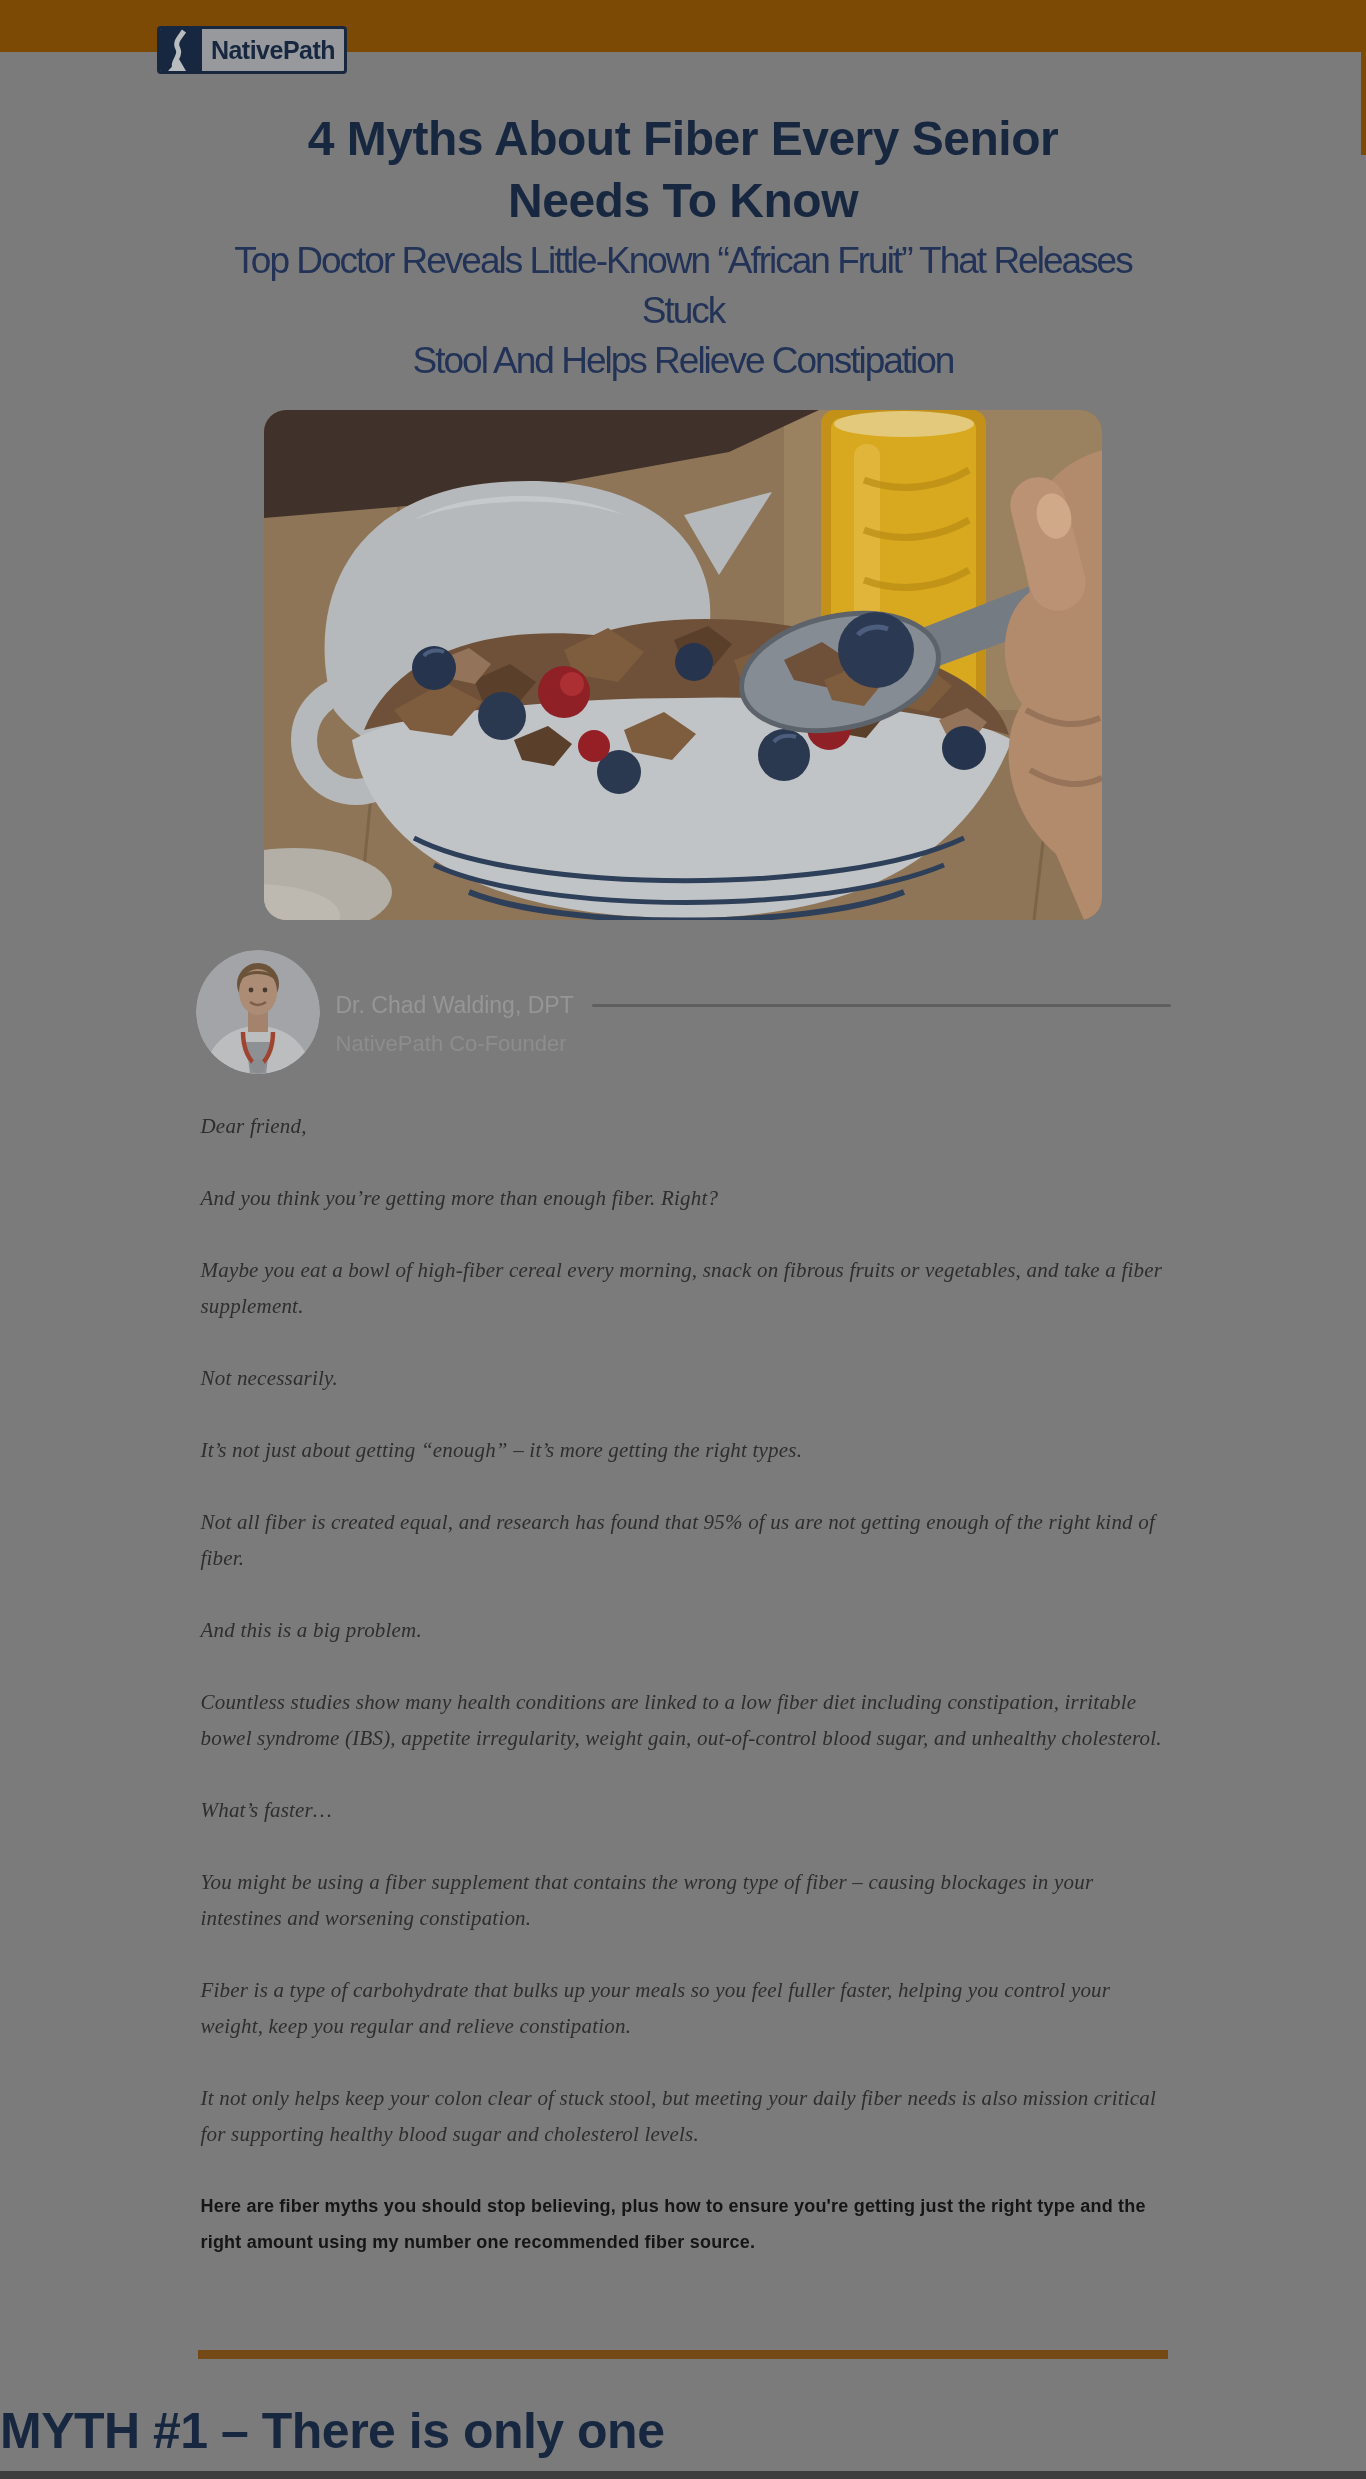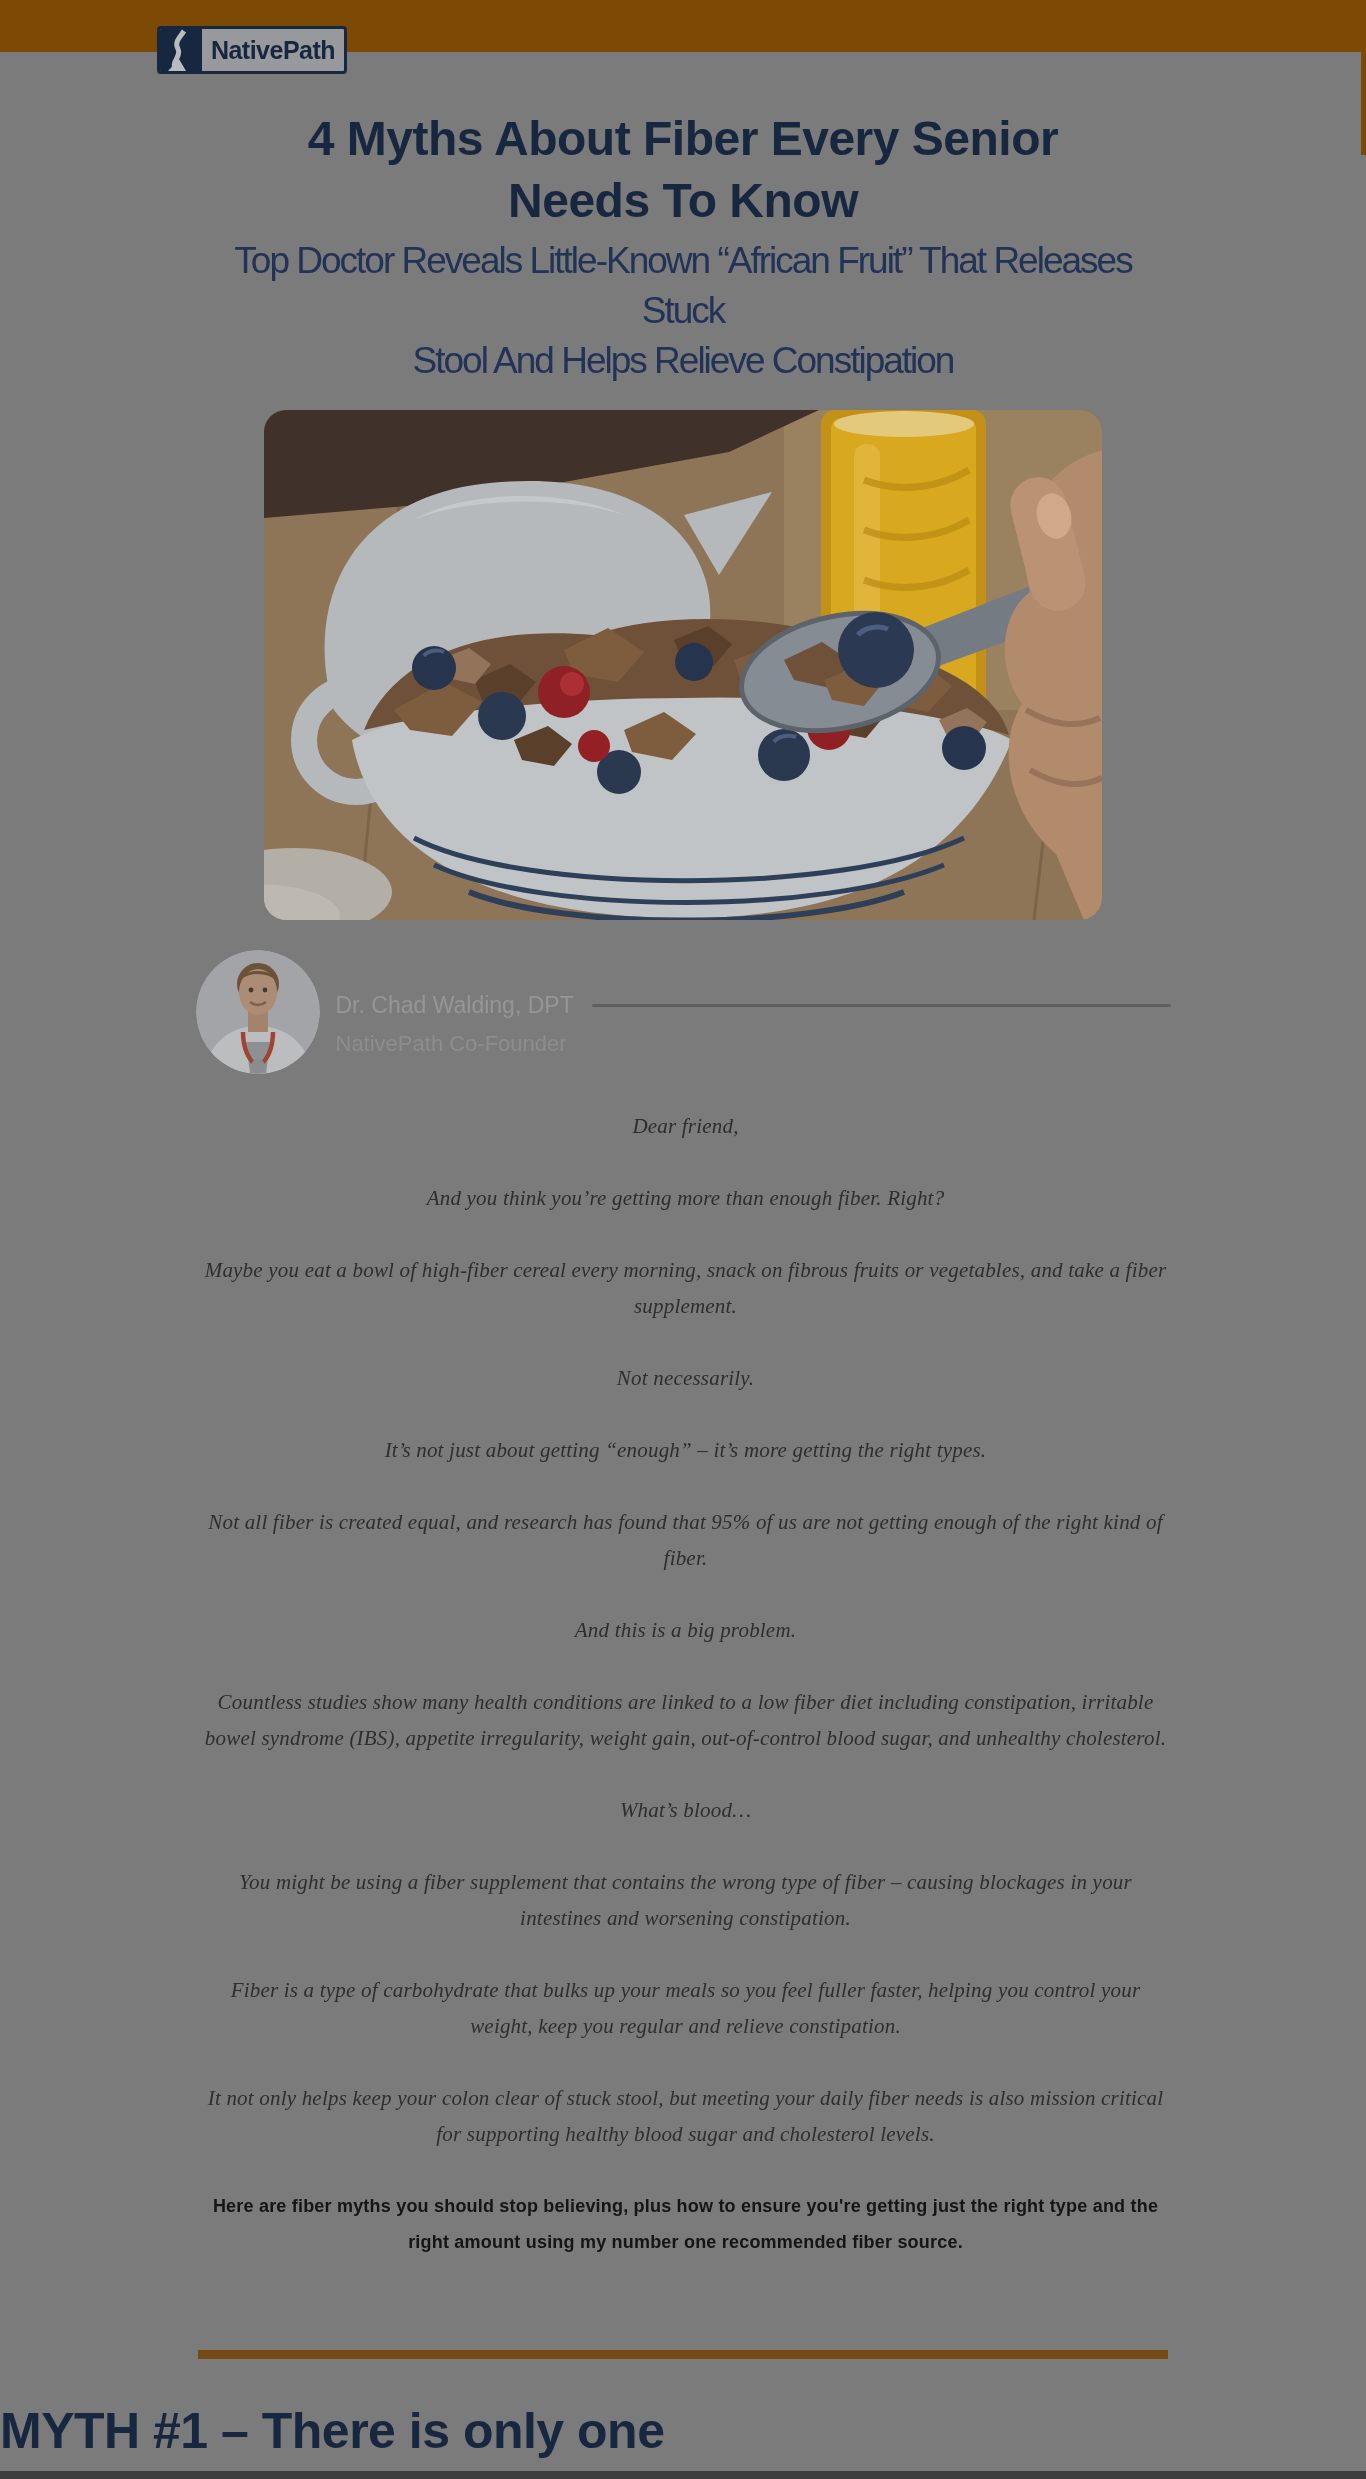--- a/index.html
+++ b/index.html
@@ -53,21 +53,21 @@
   .author .avatar{width:124px;height:124px;border-radius:50%;overflow:hidden;flex:0 0 auto}
   .author-meta{margin-left:16px;flex:1;padding-top:24px}
   .author-top{display:flex;align-items:center}
   .author-name{font-size:23px;color:var(--author-name);white-space:nowrap}
   .author-rule{flex:1;height:3px;background:var(--rule-gray);margin-left:18px;border-radius:2px}
   .author-role{margin-top:12px;font-size:22px;color:var(--author-role)}
   .article{margin-top:34px;padding-left:5px}
   .article p{
     font-family:"Liberation Serif",serif;font-style:italic;
     font-size:21px;line-height:36px;color:var(--body-text);
-    margin:0 0 36px;letter-spacing:0.2px;text-align:center;
+    margin:0 0 36px;letter-spacing:0.2px;
   }
   .article p.strong{
     font-family:"Liberation Sans",sans-serif;font-style:normal;font-weight:700;
     color:var(--bold-text);font-size:18px;line-height:36px;margin-bottom:0;
   }
   .section-divider{margin:90px auto 0;width:970px;height:9px;background:var(--divider-orange)}
   h2.myth-heading{
     margin-top:40px;text-align:left;color:var(--navy);
     font-size:50px;line-height:64px;font-weight:800;letter-spacing:-0.5px;
   }
@@ -232,21 +232,21 @@
 
       <div>
           <p>Dear friend,</p>
           <p>And you think you’re getting more than enough fiber. Right?</p>
           <p>Maybe you eat a bowl of high-fiber cereal every morning, snack on fibrous fruits or vegetables, and take a fiber supplement.</p>
           <p>Not necessarily.</p>
           <p>It’s not just about getting “enough” – it’s more getting the right types.</p>
           <p>Not all fiber is created equal, and research has found that 95% of us are not getting enough of the right kind of fiber.</p>
           <p>And this is a big problem.</p>
           <p>Countless studies show many health conditions are linked to a low fiber diet including constipation, irritable bowel syndrome (IBS), appetite irregularity, weight gain, out-of-control blood sugar, and unhealthy cholesterol.</p>
-          <p>What’s blood…</p>
+          <p>What’s faster…</p>
           <p>You might be using a fiber supplement that contains the wrong type of fiber – causing blockages in your intestines and worsening constipation.</p>
           <p>Fiber is a type of carbohydrate that bulks up your meals so you feel fuller faster, helping you control your weight, keep you regular and relieve constipation.</p>
           <p>It not only helps keep your colon clear of stuck stool, but meeting your daily fiber needs is also mission critical for supporting healthy blood sugar and cholesterol levels.</p>
         </div>
       <p class="strong">Here are fiber myths you should stop believing, plus how to ensure you're getting just the right type and the right amount using my number one recommended fiber source.</p>
     </div>
   </div>
 
   <div class="section-divider"></div>
 

